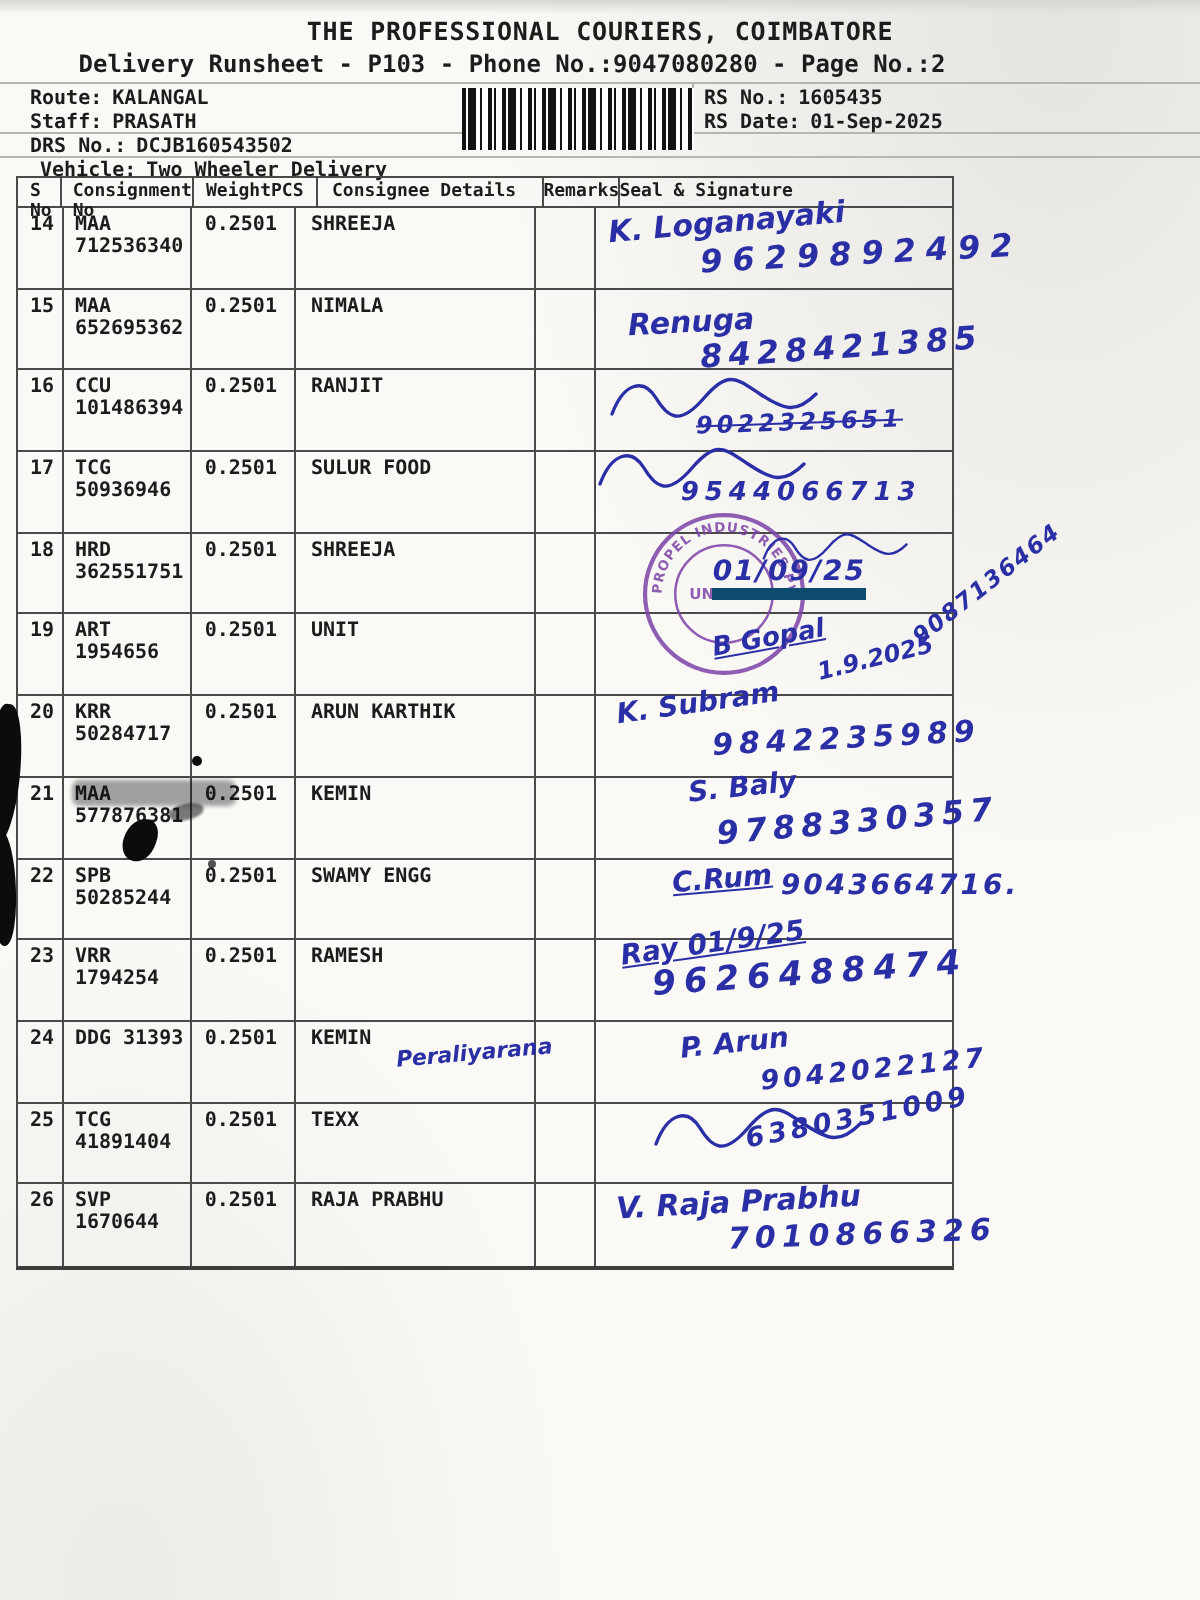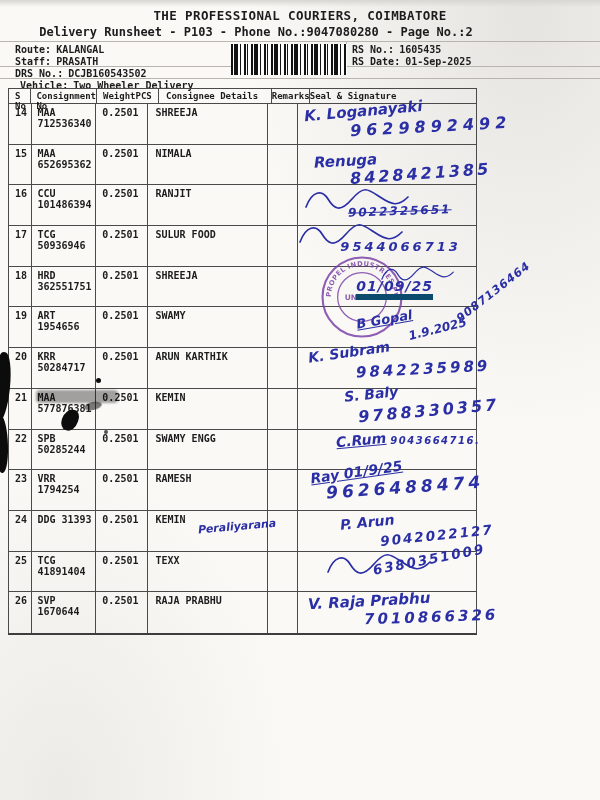--- a/index.html
+++ b/index.html
@@ -73,21 +73,21 @@
   .r4 .squig{left:66px;top:-6px;transform:scale(.7);}
   .r4 .sig-date{left:58px;top:11px;font-size:14px;letter-spacing:1px;border-bottom:6px solid #0c4a6e;text-align:right;}
   .r5 .sig-name{left:58px;top:5px;font-size:13px;transform:rotate(-10deg);text-decoration:underline;}
   .r5 .sig-date{left:110px;top:15px;font-size:12px;transform:rotate(-14deg);}
   .r5 .sig-phone{left:164px;top:4px;font-size:11.5px;letter-spacing:1px;transform:rotate(-38deg);transform-origin:left bottom;}
   .r6 .sig-name{left:10px;top:-4px;font-size:14px;transform:rotate(-8deg);}
   .r6 .sig-phone{left:58px;top:12px;font-size:15px;letter-spacing:3px;transform:rotate(-3deg);}
   .r7 .sig-name{left:46px;top:-3px;font-size:14px;transform:rotate(-6deg);}
   .r7 .sig-phone{left:60px;top:12px;font-size:16px;letter-spacing:3px;transform:rotate(-5deg);}
   .r8 .sig-name{left:38px;top:2px;font-size:14px;transform:rotate(-5deg);text-decoration:underline;}
-  .r8 .sig-phone{left:92px;top:5px;font-size:10px;letter-spacing:1.5px;}
+  .r8 .sig-phone{left:92px;top:5px;font-size:14px;letter-spacing:1.5px;}
   .r9 .sig-name{left:12px;top:-6px;font-size:14px;transform:rotate(-8deg);text-decoration:underline;}
   .r9 .sig-phone{left:28px;top:7px;font-size:17px;letter-spacing:4px;transform:rotate(-4deg);}
   .r10 .sig-name{left:42px;top:3px;font-size:14px;transform:rotate(-6deg);}
   .r10 .sig-phone{left:82px;top:16px;font-size:13.5px;letter-spacing:2px;transform:rotate(-6deg);}
   .r10 .cons-note{left:50px;top:9px;font-size:11px;transform:rotate(-5deg);}
   .r11 .squig{left:28px;top:0px;}
   .r11 .sig-phone{left:74px;top:-1px;font-size:13.5px;letter-spacing:2px;transform:rotate(-11deg);}
   .r12 .sig-name{left:10px;top:0px;font-size:15px;transform:rotate(-3deg);}
   .r12 .sig-phone{left:66px;top:16px;font-size:15px;letter-spacing:3px;transform:rotate(-2deg);}
   
@@ -241,21 +241,21 @@
           </div>
   </div>
 
   <div class="trow r5">
     <div class="c sno">19</div>
     <div class="c cno">ART 1954656</div>
     <div class="c wt">
       <span>0.250</span>
       <span>1</span>
     </div>
-    <div class="c cons"><span>SWAMY</span></div>
+    <div class="c cons"><span>UNIT</span></div>
     <div class="c rem"></div>
     <div class="c sig">
             <span class="hw sig-name">B Gopal</span>
             <span class="hw sig-date">1.9.2025</span>
             <span class="hw sig-phone">9087136464</span>
           </div>
   </div>
 
   <div class="trow r6">
     <div class="c sno">20</div>

